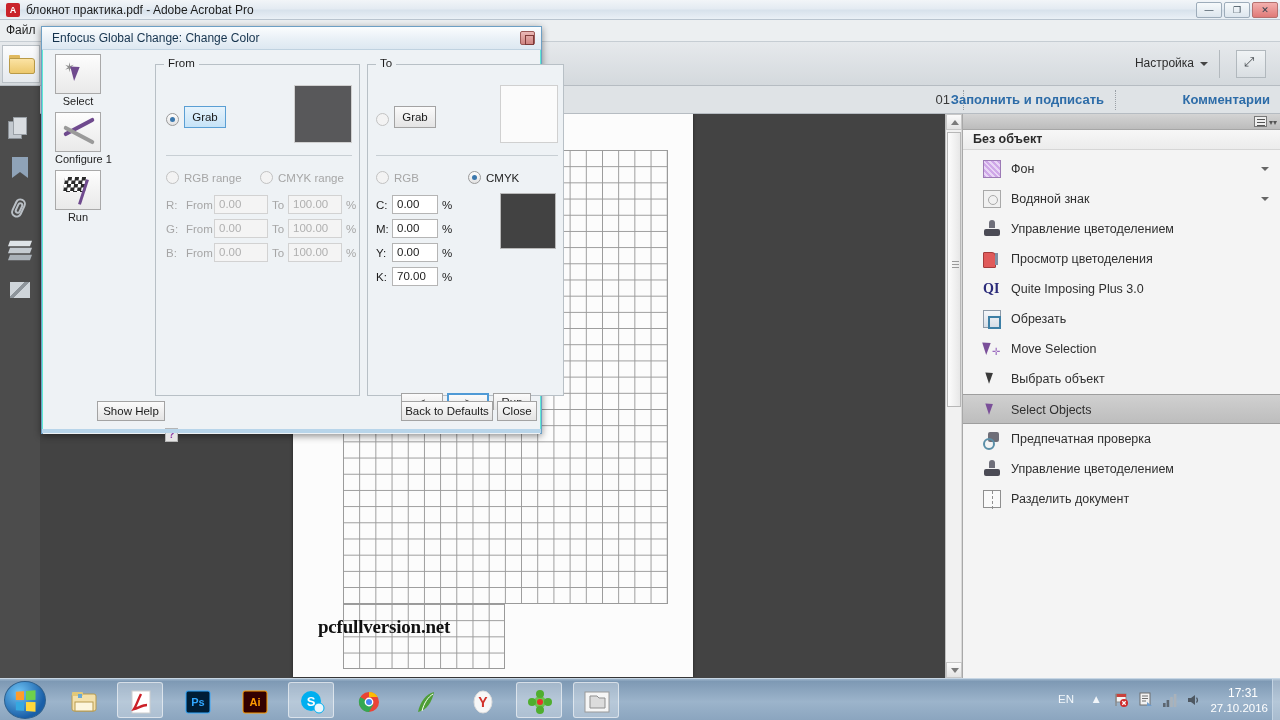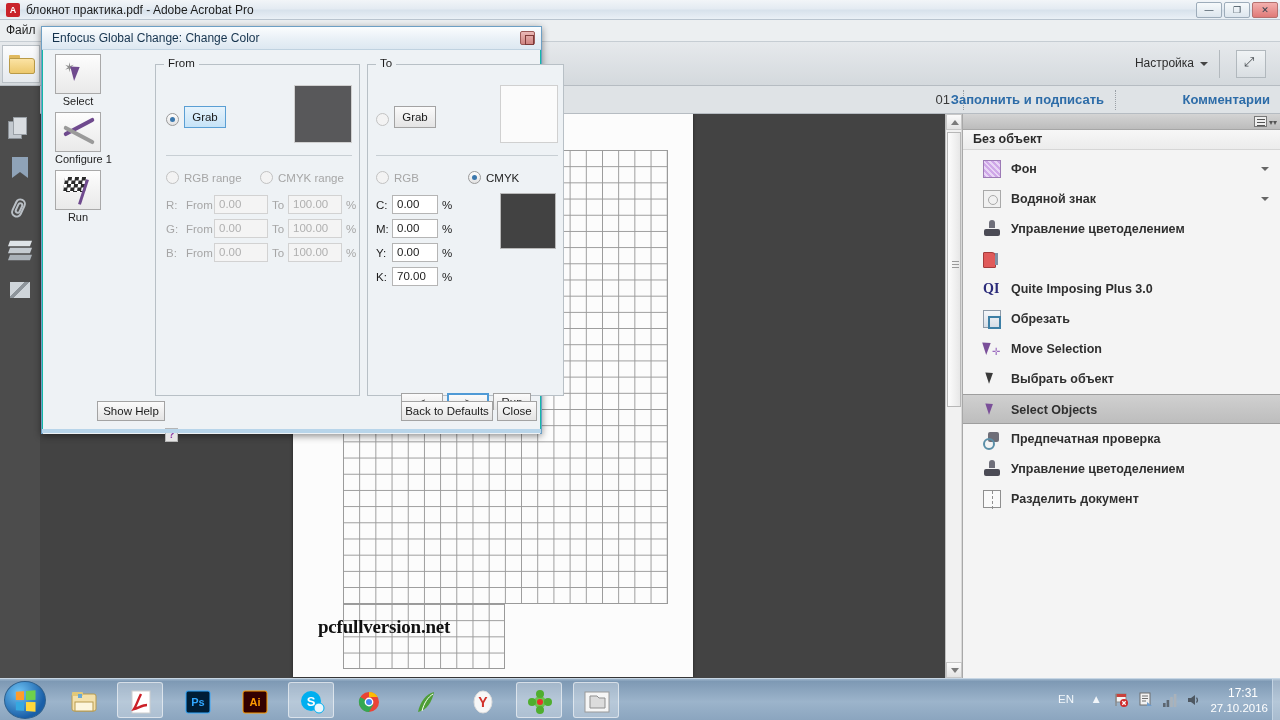--- a/index.html
+++ b/index.html
@@ -129,21 +129,21 @@
   #tools-menu-ico { position:absolute; right:14px; top:2px; width:13px; height:11px; background:#eee; border:1px solid #777;}
   #tools-menu-ico:after { content:""; position:absolute; left:2px; top:2px; width:8px; height:1px; background:#555; box-shadow:0 3px 0 #555, 0 6px 0 #555;}
   #tools-menu-dots { position:absolute; right:4px; top:4px; font-size:8px; color:#555;}
   #tools-title { position:absolute; left:10px; top:15px; width:308px; height:20px; font-size:12.5px; font-weight:bold; color:#2a2a2a; line-height:20px;}
   #tools-title-bg { position:absolute; left:0; top:16px; width:318px; height:20px; background:linear-gradient(180deg,#f7f7f7,#ececec); border-bottom:1px solid #d6d6d6;}
 
   #tools-list { position:absolute; left:0; top:40px; width:318px; }
   .tool-row { position:relative; height:30px; padding-left:20px; }
   .tool-row.selected { background:linear-gradient(180deg,#d0d0d0,#bdbdbd); border-top:1px solid #9e9e9e; border-bottom:1px solid #9e9e9e;}
   .tool-row .ti { position:absolute; left:20px; top:6px; width:18px; height:18px; }
-  .tool-row .tl { position:absolute; left:48px; top:0; height:30px; line-height:30px; font-size:12.5px; color:#2f2f2f; white-space:nowrap;font-weight:bold;}
+  .tool-row .tl { position:absolute; left:48px; top:0; height:30px; line-height:30px; font-size:12.5px; color:#2f2f2f; white-space:nowrap;}
   .tool-row .chev { position:absolute; right:12px; top:13px; width:0;height:0; border-left:4px solid transparent;border-right:4px solid transparent;border-top:4px solid #666;}
 
   
   .ico-fon { background:repeating-linear-gradient(45deg,#cfa7e8 0 2px,#e8d5f5 2px 4px); border:1px solid #9c7ab5;}
   .ico-wm { background:#f1f1f1; border:1px solid #a9a9a9;}
   .ico-wm:after { content:""; position:absolute; left:4px; top:4px; width:8px; height:8px; border:1px solid #a9a9a9; border-radius:50%;}
   .ico-stamp { position:relative; }
   .ico-stamp:before { content:""; position:absolute; left:6px; top:0; width:6px; height:8px; background:#6f6f7a; border-radius:3px 3px 0 0;}
   .ico-stamp:after { content:""; position:absolute; left:1px; top:9px; width:16px; height:7px; background:#4b4b55; border-radius:2px;}
   .ico-sep { position:relative; }
@@ -161,21 +161,21 @@
   .ico-selobj:before { content:""; position:absolute; left:4px; top:1px; width:0;height:0; border-left:7px solid #7a4f99; border-top:3px solid transparent; border-bottom:9px solid transparent; transform:rotate(-18deg);}
   .ico-preflight { position:relative; }
   .ico-preflight:before { content:""; position:absolute; left:5px; top:2px; width:11px; height:10px; background:#6e6e78; border-radius:2px;}
   .ico-preflight:after { content:""; position:absolute; left:0px; top:8px; width:8px; height:8px; border:2px solid #5b8fa8; border-radius:50%;}
   .ico-split { background:#fafafa; border:1px solid #8f8f8f; }
   .ico-split:after { content:""; position:absolute; left:8px; top:0; width:0; height:18px; border-left:1px dashed #8f8f8f;}
 
   
   #dialog {
     position:absolute; left:41px; top:26px; width:501px; height:408px;
-    background:#14b8a6; border:1px solid #6d9fc4;
+    background:#5eead4; border:1px solid #6d9fc4;
     box-shadow:0 2px 7px rgba(0,0,0,.45);
   }
   #dlg-title { position:absolute; left:0; top:0; width:499px; height:23px;
     background:linear-gradient(180deg,#fbfdfe 0%, #eaf1f7 50%, #dde8f1 100%);
     border-bottom:1px solid #c0d2e0; }
   #dlg-title .txt { position:absolute; left:10px; top:4px; font-size:12px; color:#15334d;}
   #dlg-close { position:absolute; right:6px; top:4px; width:15px; height:14px;
     background:linear-gradient(180deg,#eab9b7,#cf8481); border:1px solid #9b5a58; border-radius:2px;}
   #dlg-close:after { content:""; position:absolute; left:4px; top:3px; width:7px; height:8px; border:1px solid #7d3a38;}
 
@@ -354,20 +354,21 @@
           <span class="ti ico-wm"></span>
           <span class="tl">Водяной знак</span>
           <span class="chev"></span>
         </div>
         <div class="tool-row">
           <span class="ti ico-stamp"></span>
           <span class="tl">Управление цветоделением</span>
         </div>
         <div class="tool-row">
           <span class="ti ico-sep"></span>
+          <span class="tl">Просмотр цветоделения</span>
         </div>
         <div class="tool-row">
           <span class="ti ico-qi">QI</span>
           <span class="tl">Quite Imposing Plus 3.0</span>
         </div>
         <div class="tool-row">
           <span class="ti ico-crop"></span>
           <span class="tl">Обрезать</span>
         </div>
         <div class="tool-row">

